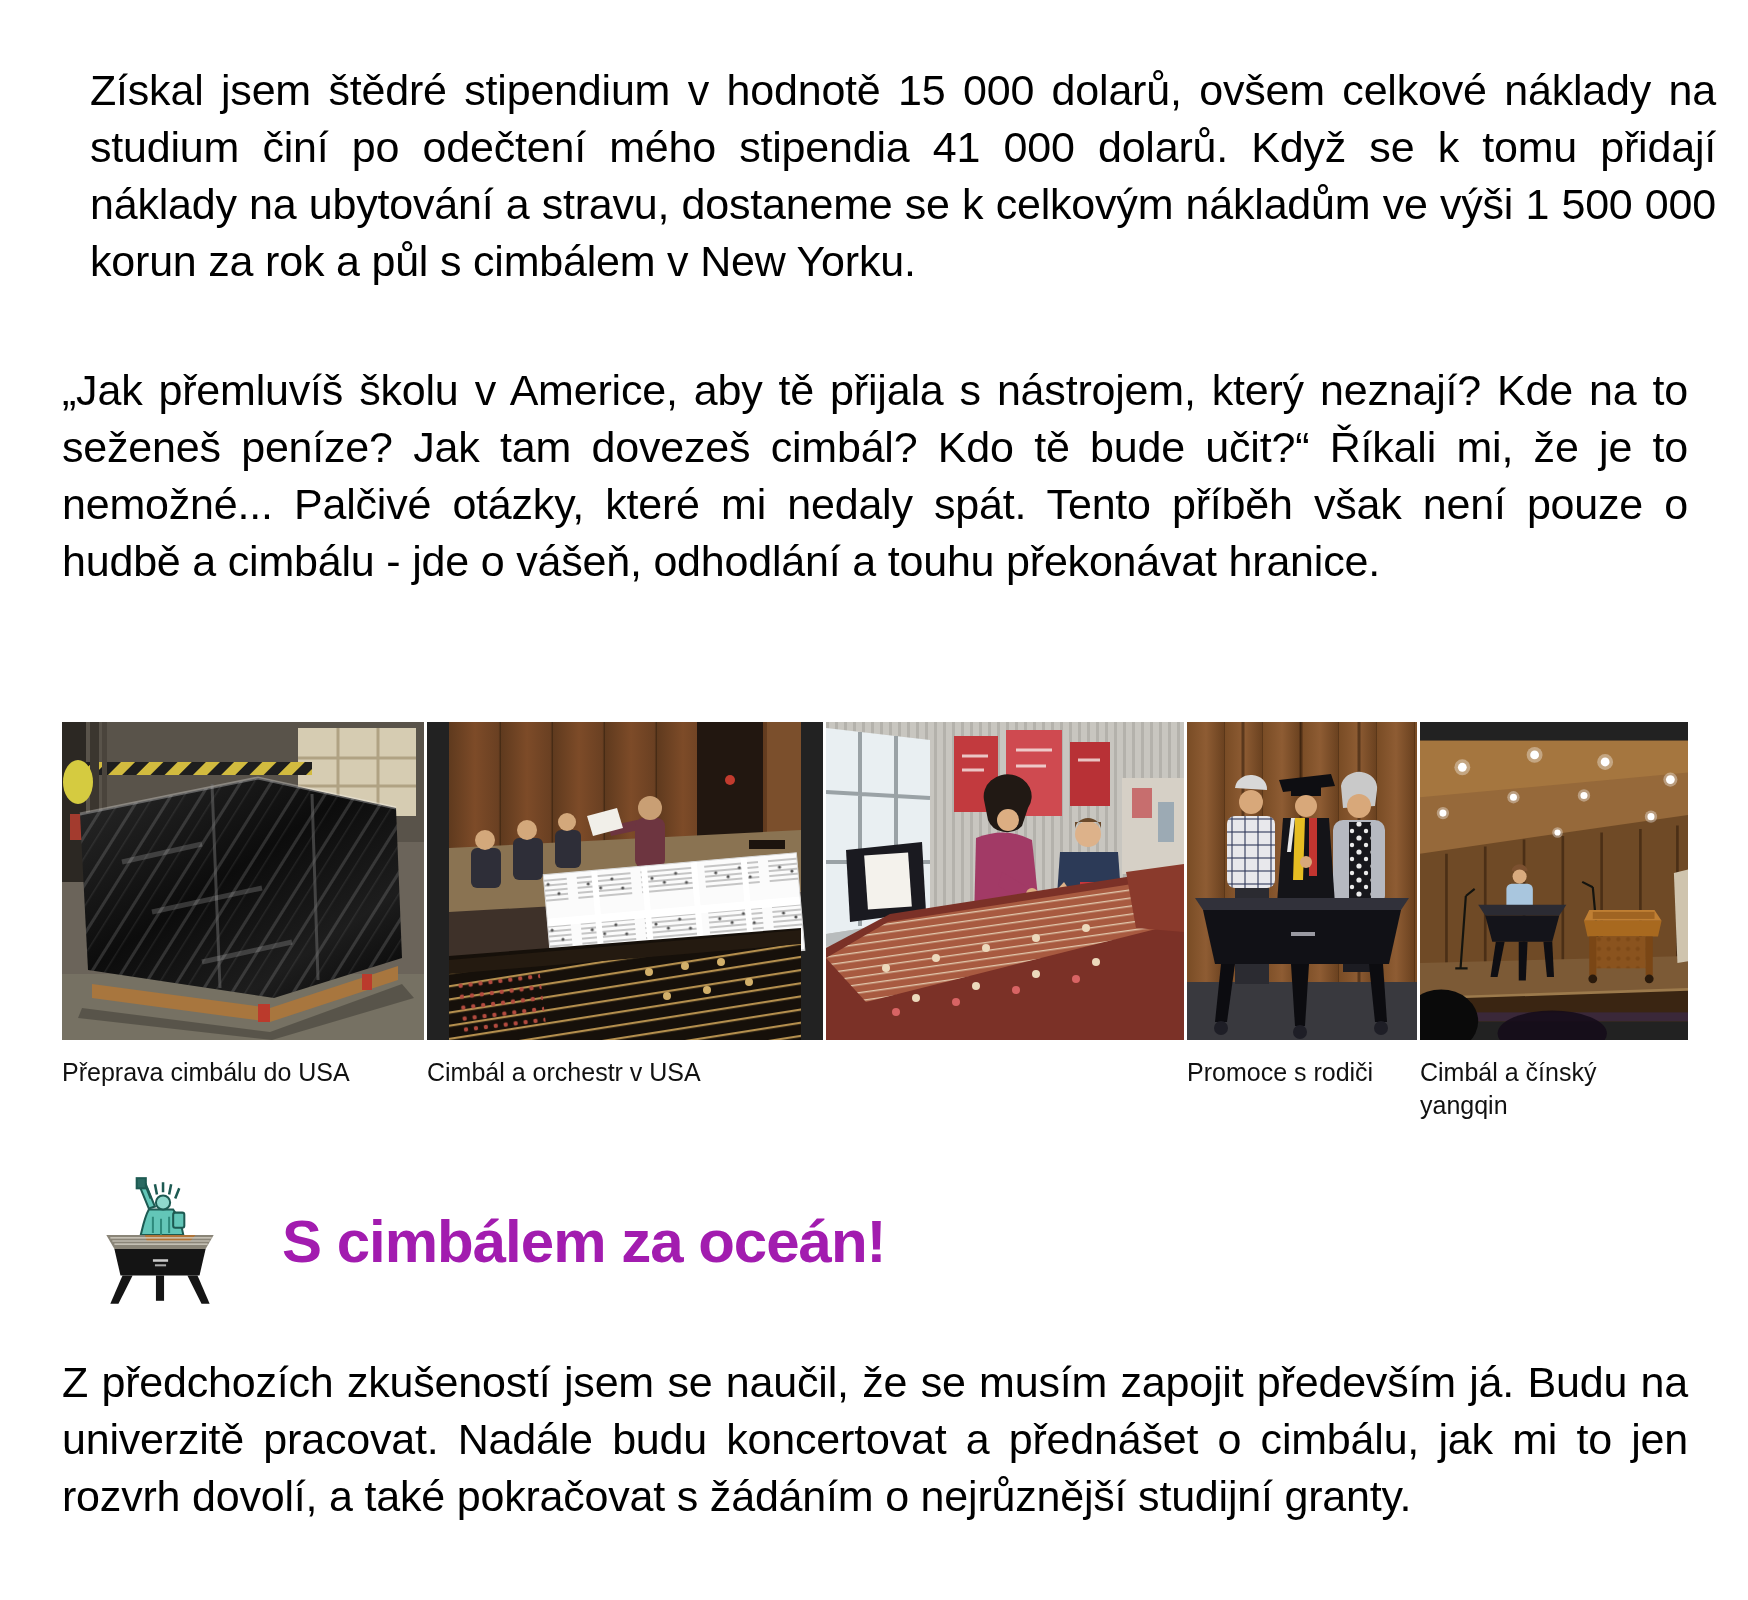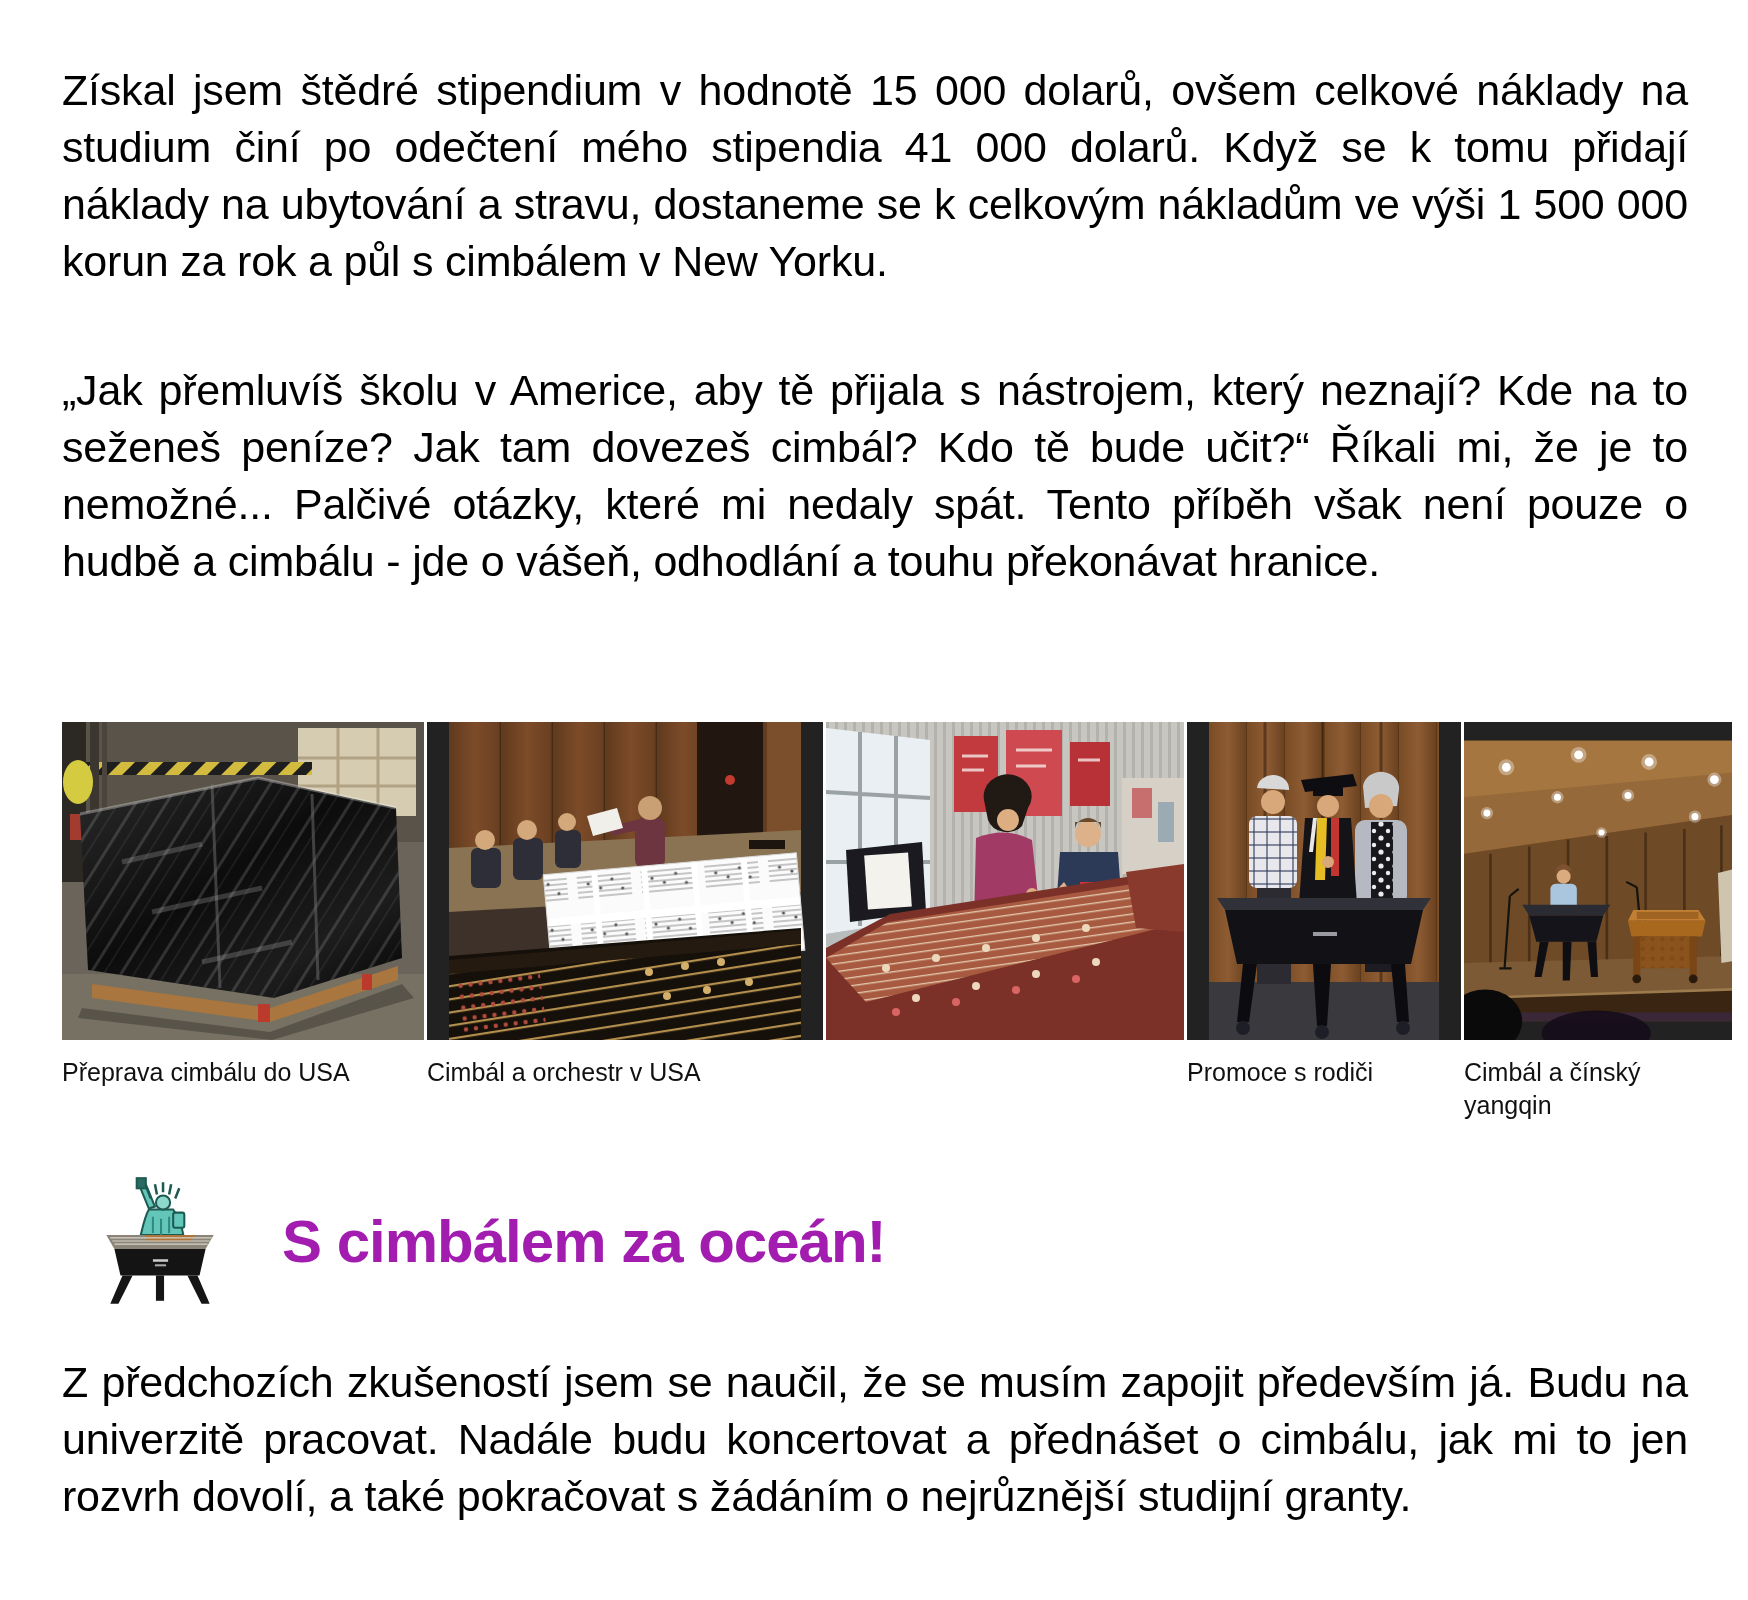--- a/index.html
+++ b/index.html
@@ -7,30 +7,30 @@
     width:1748px;height:1600px;position:relative;overflow:hidden;
     background:#ffffff;
     font-family:"Liberation Sans", sans-serif;
     color:#000;
   }
   .text-block{
     position:absolute;left:62px;width:1626px;
     font-size:43px;line-height:57px;letter-spacing:-0.2px;
     text-align:justify;color:#000;margin:0;
   }
-  .p1{top:62px;}
+  .p1{top:62px;margin-left:28px;}
   .p2{top:362px;}
   .p3{top:1354px;}
 
   .gallery{
     position:absolute;left:62px;top:722px;width:1640px;
     display:flex;gap:3px;align-items:flex-start;
   }
   .g-col{display:flex;flex-direction:column;flex:0 0 auto;}
-  .w1{width:362px;}.w2{width:396px;}.w3{width:358px;}.w4{width:274px;}.w5{width:268px;}
+  .w1{width:362px;}.w2{width:396px;}.w3{width:358px;}.w4{width:230px;}.w5{width:268px;}
   .photo{height:318px;width:100%;position:relative;overflow:hidden;background:#222;}
   .photo svg{display:block;width:100%;height:100%;}
   .caption{
     margin-top:16px;font-size:25px;line-height:33px;color:#111;
     letter-spacing:0;text-align:left;padding-right:14px;
   }
 
   .section-head{
     position:absolute;left:84px;top:1176px;
     display:flex;align-items:center;gap:46px;

